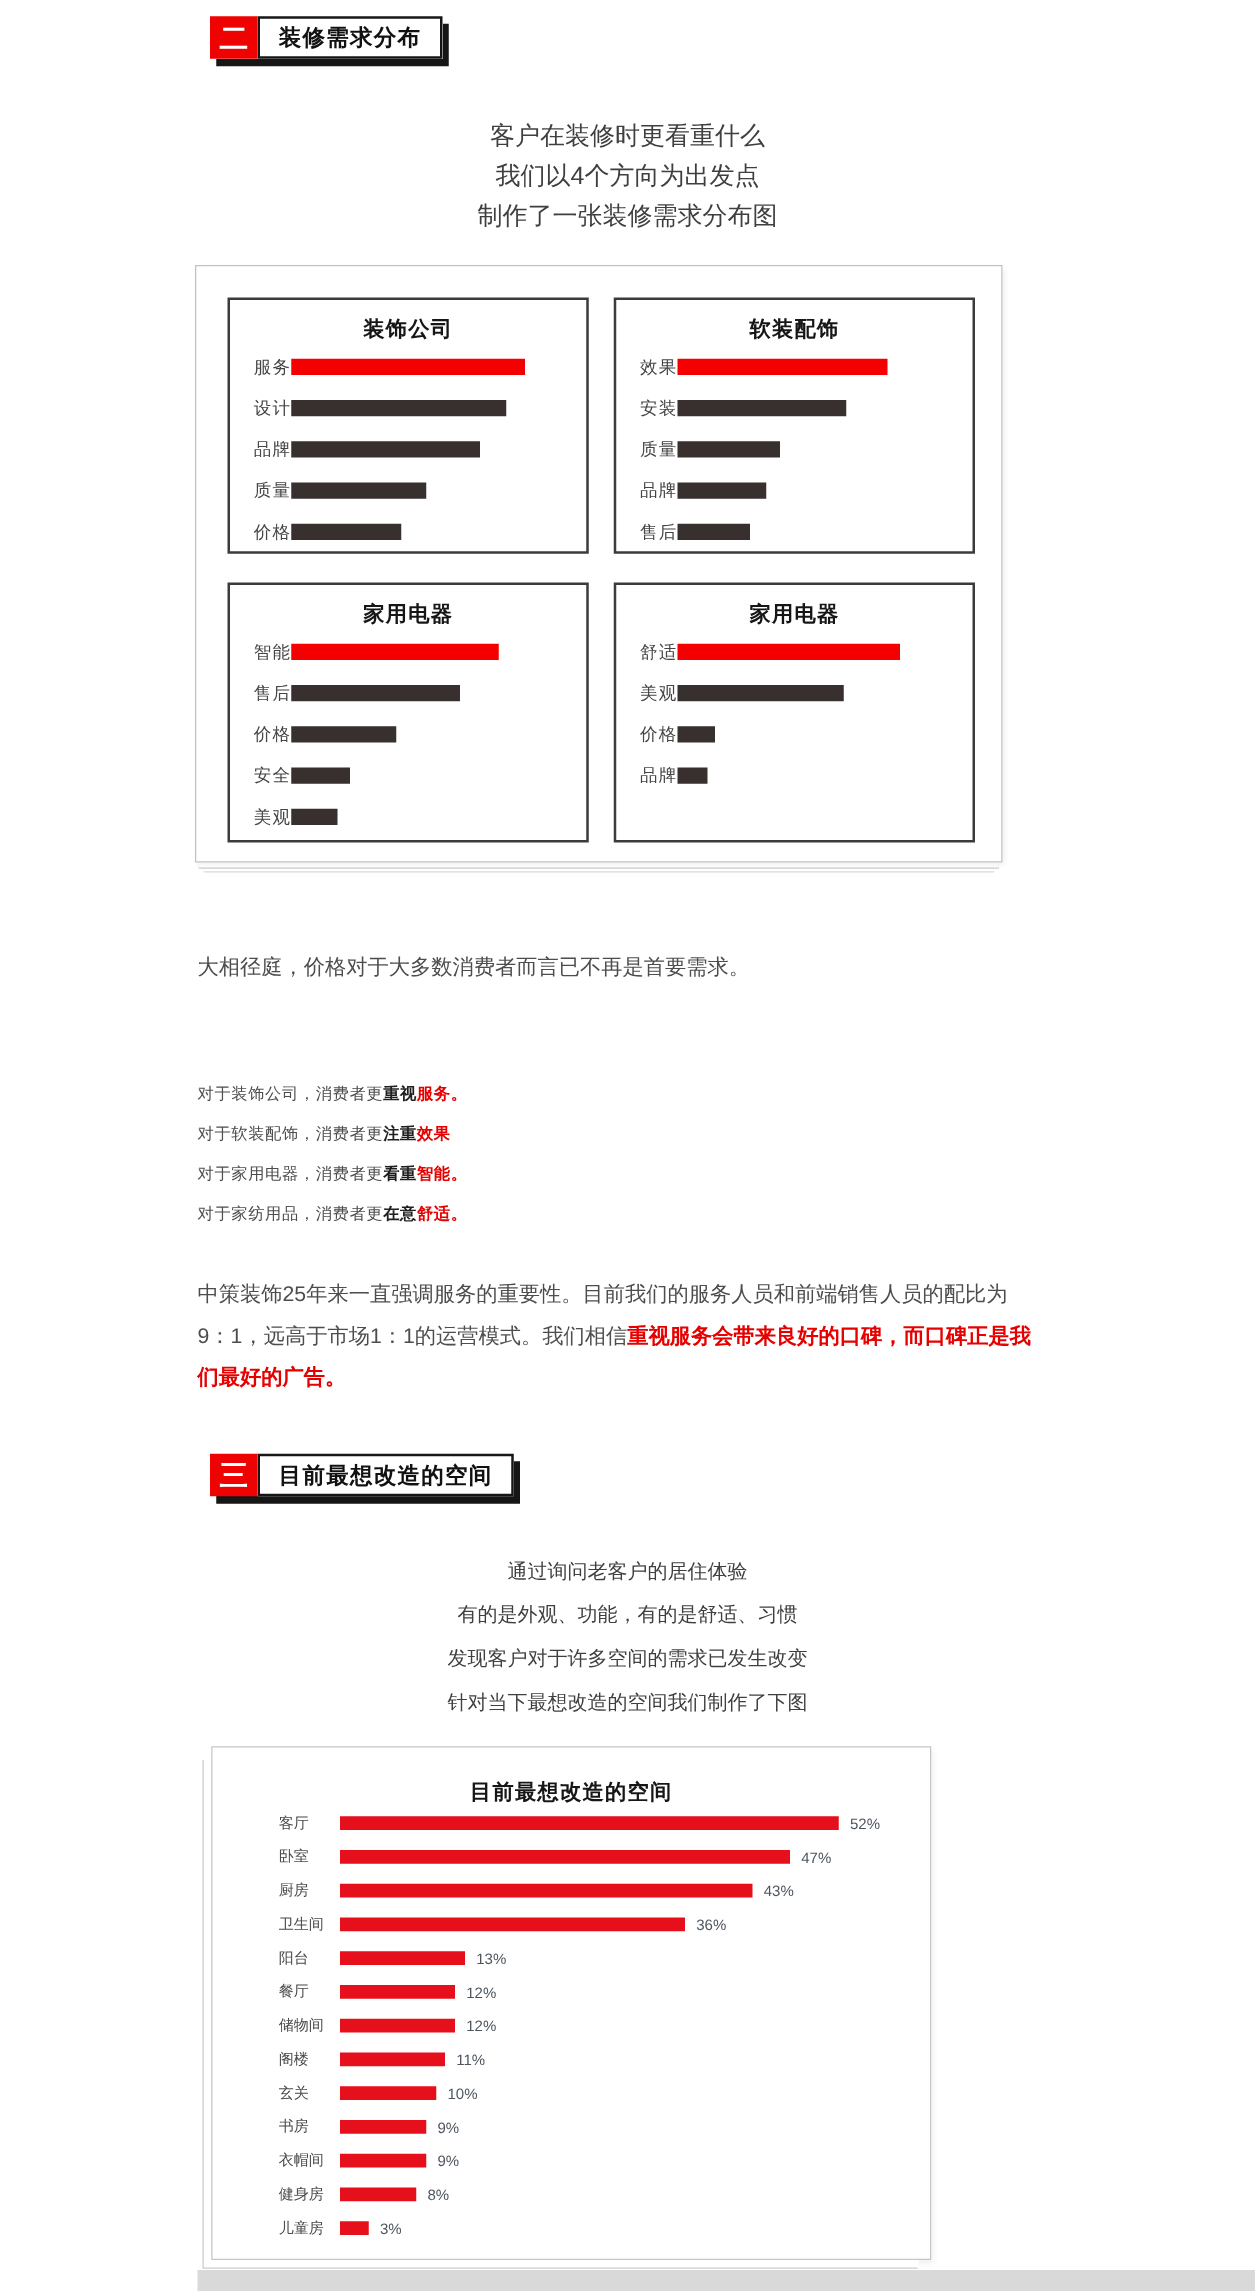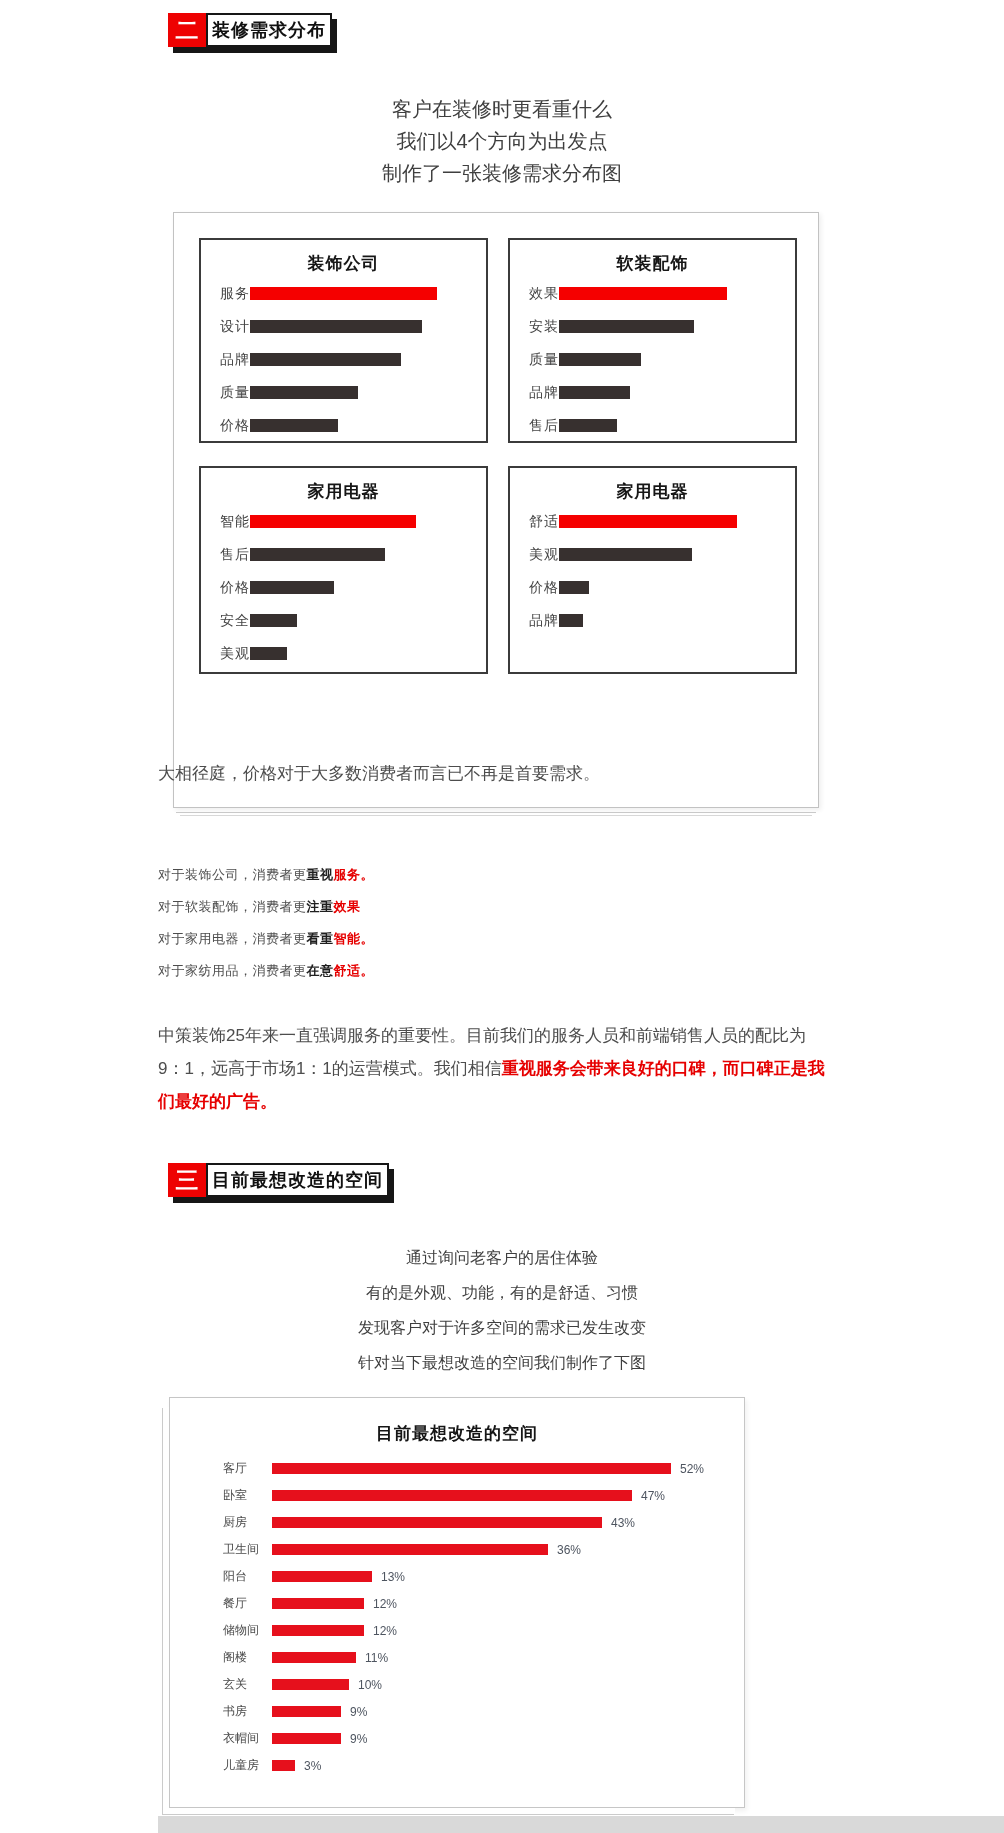--- a/index.html
+++ b/index.html
@@ -5,30 +5,30 @@
   html,body{margin:0;padding:0;}
   body{
     width:1004px;height:1833px;position:relative;background:#ffffff;
     font-family:"Liberation Sans","DejaVu Sans",sans-serif;overflow:hidden;
   }
   
   .section-header{position:absolute;left:168px;display:flex;box-shadow:5px 6px 0 0 #161616;}
   .badge{width:38px;background:#ee0202;color:#fff;display:flex;align-items:center;justify-content:center;
          font-size:23px;font-weight:bold;}
   .title-box{background:#fff;border:2px solid #161616;box-sizing:border-box;height:34px;line-height:30px;
-             padding:0 4px;font-size:18px;font-weight:bold;color:#111;letter-spacing:1px;}
+             padding:0 15px;font-size:18px;font-weight:bold;color:#111;letter-spacing:1px;}
   .hdr1{top:13px;} .hdr2{top:1163px;}
   
   .center-block{position:absolute;left:0;width:1004px;text-align:center;color:#3f3f3f;}
   .center-block p{margin:0;}
   .intro1{top:93px;font-size:20px;line-height:32px;}
   .intro2{top:1240px;font-size:16px;line-height:35px;}
   
   .card{position:absolute;background:#fff;box-sizing:border-box;}
-  .card1{left:173px;top:212px;width:646px;height:596px;border:1px solid #c2c2c2;
+  .card1{left:156px;top:212px;width:646px;height:478px;border:1px solid #c2c2c2;
          box-shadow:2px 2px 5px rgba(0,0,0,.07),
                     0 7px 0 -3px #ffffff,0 8px 0 -3px #cccccc,
                     0 14px 0 -7px #ffffff,0 15px 0 -7px #d8d8d8;padding-left:48px;}
   .panel{position:absolute;border:2px solid #3b3b3b;box-sizing:border-box;background:#fff;}
   .panel-tl{left:25px;top:25px;width:289px;height:205px;}
   .panel-tr{left:334px;top:25px;width:289px;height:205px;}
   .panel-bl{left:25px;top:253px;width:289px;height:208px;}
   .panel-br{left:334px;top:253px;width:289px;height:208px;}
   .panel-title{margin-top:12px;text-align:center;font-size:17px;font-weight:bold;color:#161616;letter-spacing:1px;}
   .qrows{margin-top:2px;text-align:right;}
@@ -41,21 +41,21 @@
   .para1{top:757px;}
   .para2{top:1019px;}
   .red{color:#e60000;font-weight:bold;}
   .statements{position:absolute;left:158px;top:859px;color:#4d4d4d;font-size:13px;}
   .statements p{margin:0;height:32px;line-height:32px;letter-spacing:.5px;}
   .emph{font-weight:bold;color:#1f1f1f;}
   
   .card2{left:169px;top:1397px;width:576px;height:411px;border:1px solid #c6c6c6;
          box-shadow:-8px 8px 0 -2px #ffffff,-9px 9px 0 -2px #cbcbcb,2px 3px 5px rgba(0,0,0,.06);}
   .chart2-title{margin-top:24px;text-align:center;font-size:17px;font-weight:bold;color:#161616;letter-spacing:1px;}
-  .c2rows{margin-top:10px;}
+  .c2rows{}
   .c2row{display:flex;align-items:center;height:27px;padding-left:53px;}
   .c2label{width:49px;flex:none;font-size:12px;color:#4a4a4a;}
   .c2bar{height:11px;flex:none;}
   .c2pct{margin-left:9px;font-size:12px;color:#4e5560;}
   .bottom-strip{position:absolute;left:158px;top:1816px;width:846px;height:17px;background:#d9d9d9;}
 </style>
 </head>
 <body>
 
 <div class="section-header hdr1">
@@ -257,20 +257,25 @@
         <span class="c2label">书房</span>
         <span class="c2bar" style="width: 69px; background: rgb(230, 16, 28);"></span>
         <span class="c2pct">9%</span>
       </div>
       <div class="c2row">
         <span class="c2label">衣帽间</span>
         <span class="c2bar" style="width: 69px; background: rgb(230, 16, 28);"></span>
         <span class="c2pct">9%</span>
       </div>
       <div class="c2row">
+        <span class="c2label">健身房</span>
+        <span class="c2bar" style="width: 61px; background: rgb(230, 16, 28);"></span>
+        <span class="c2pct">8%</span>
+      </div>
+      <div class="c2row">
         <span class="c2label">儿童房</span>
         <span class="c2bar" style="width: 23px; background: rgb(230, 16, 28);"></span>
         <span class="c2pct">3%</span>
       </div>
     </div>
 </div>
 
 <div class="bottom-strip"></div>
 
 </body></html>

